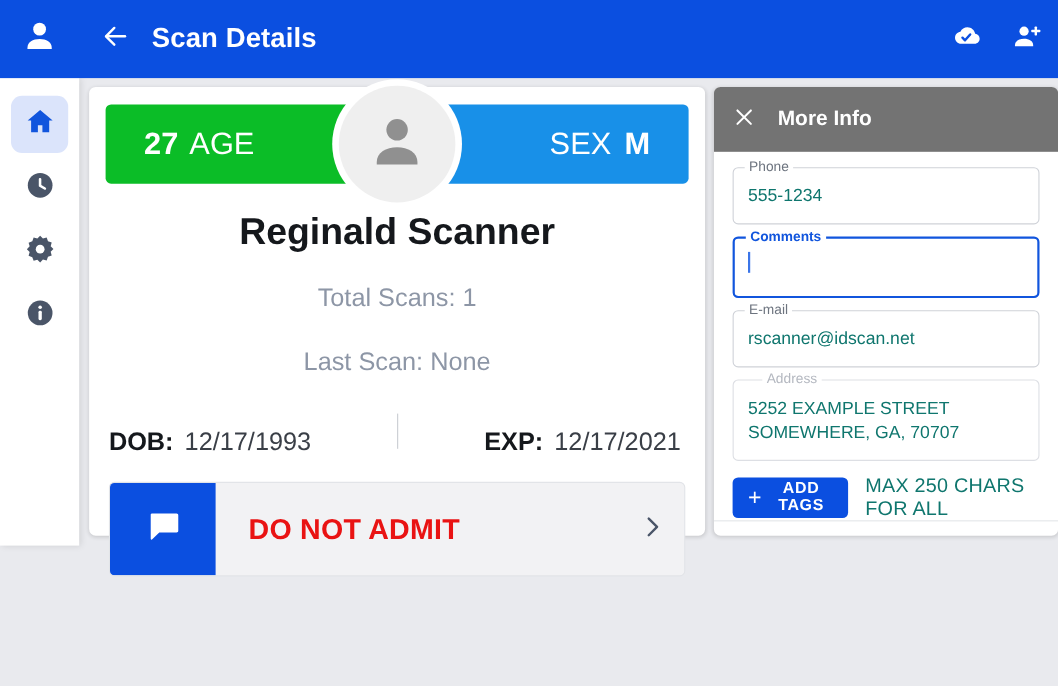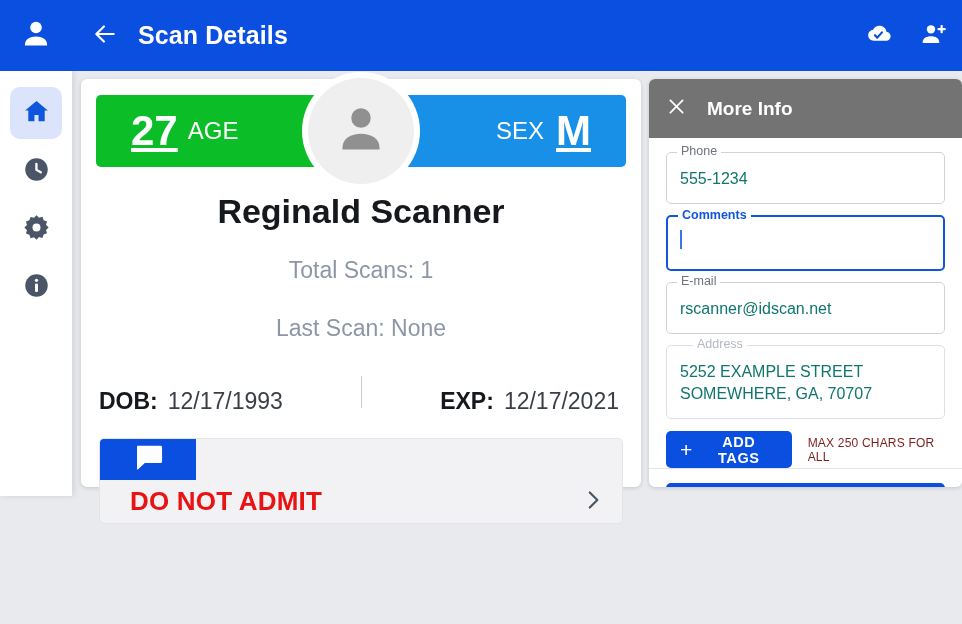--- a/index.html
+++ b/index.html
@@ -84,22 +84,22 @@
     border-radius: 5px 0 0 5px;
     padding-left: 35px;
   }
   .badge-sex {
     right: 0; width: 232px;
     background: #1890e8;
     border-radius: 0 5px 5px 0;
     justify-content: flex-end;
     padding-right: 35px;
   }
-  .badge-num { font-size: 42px; font-weight: bold; line-height: 1; text-decoration: underline; }
-  .badge-lbl { font-size: 24px; font-weight: normal; margin-left: 10px; line-height: 1; text-align: right; }
+  .badge-num { font-size: 28px; font-weight: bold; line-height: 1; }
+  .badge-lbl { font-size: 28px; font-weight: normal; margin-left: 10px; line-height: 1; text-align: right; }
   .badge-sex .badge-lbl { margin-left: 0; margin-right: 12px; }
 
   .avatar-circle {
     position: absolute;
     left: 50%; top: 50%; transform: translate(-50%,-50%);
     width: 106px; height: 106px; border-radius: 50%;
     background: #efefef;
     display: flex; align-items: center; justify-content: center;
     z-index: 2;
   }
@@ -136,21 +136,20 @@
   .date-block.right .date-val { margin-right: 4px; }
 
   .dna-banner {
     margin: 29px 18px 0 18px;
     height: 86px;
     display: flex;
     border-radius: 5px;
     overflow: hidden;
     border: 1px solid #e2e4e8;
     background: #f2f2f4;
-    flex-direction: column;
   }
   .dna-icon-box {
     width: 96px; background: #0b4fe0;
     display: flex; align-items: center; justify-content: center;
     flex: none;
   }
   .dna-body {
     flex: 1; display: flex; align-items: center;
     padding: 0 16px 0 30px;
   }
@@ -221,21 +220,21 @@
   .add-tags-btn {
     background: #0b4fe0; color: #fff;
     border: none; border-radius: 5px;
     height: 37px; padding: 0 18px 0 14px;
     display: flex; align-items: center;
     font-size: 14.5px; font-weight: bold; letter-spacing: .6px;
     font-family: inherit;
   }
   .add-tags-btn .plus { font-size: 21px; font-weight: normal; margin-right: 11px; line-height: 1; }
   .max-chars {
-    font-size: 12px; color: #7f1d1d; margin-left: 16px;
+    font-size: 18px; color: #0f766e; margin-left: 16px;
     letter-spacing: .2px;
   }
 
   .info-footer {
     flex: none;
     border-top: 1px solid #e3e5e9;
     padding: 14px 17px 15px 17px;
   }
   .save-btn {
     width: 100%; height: 44px;

